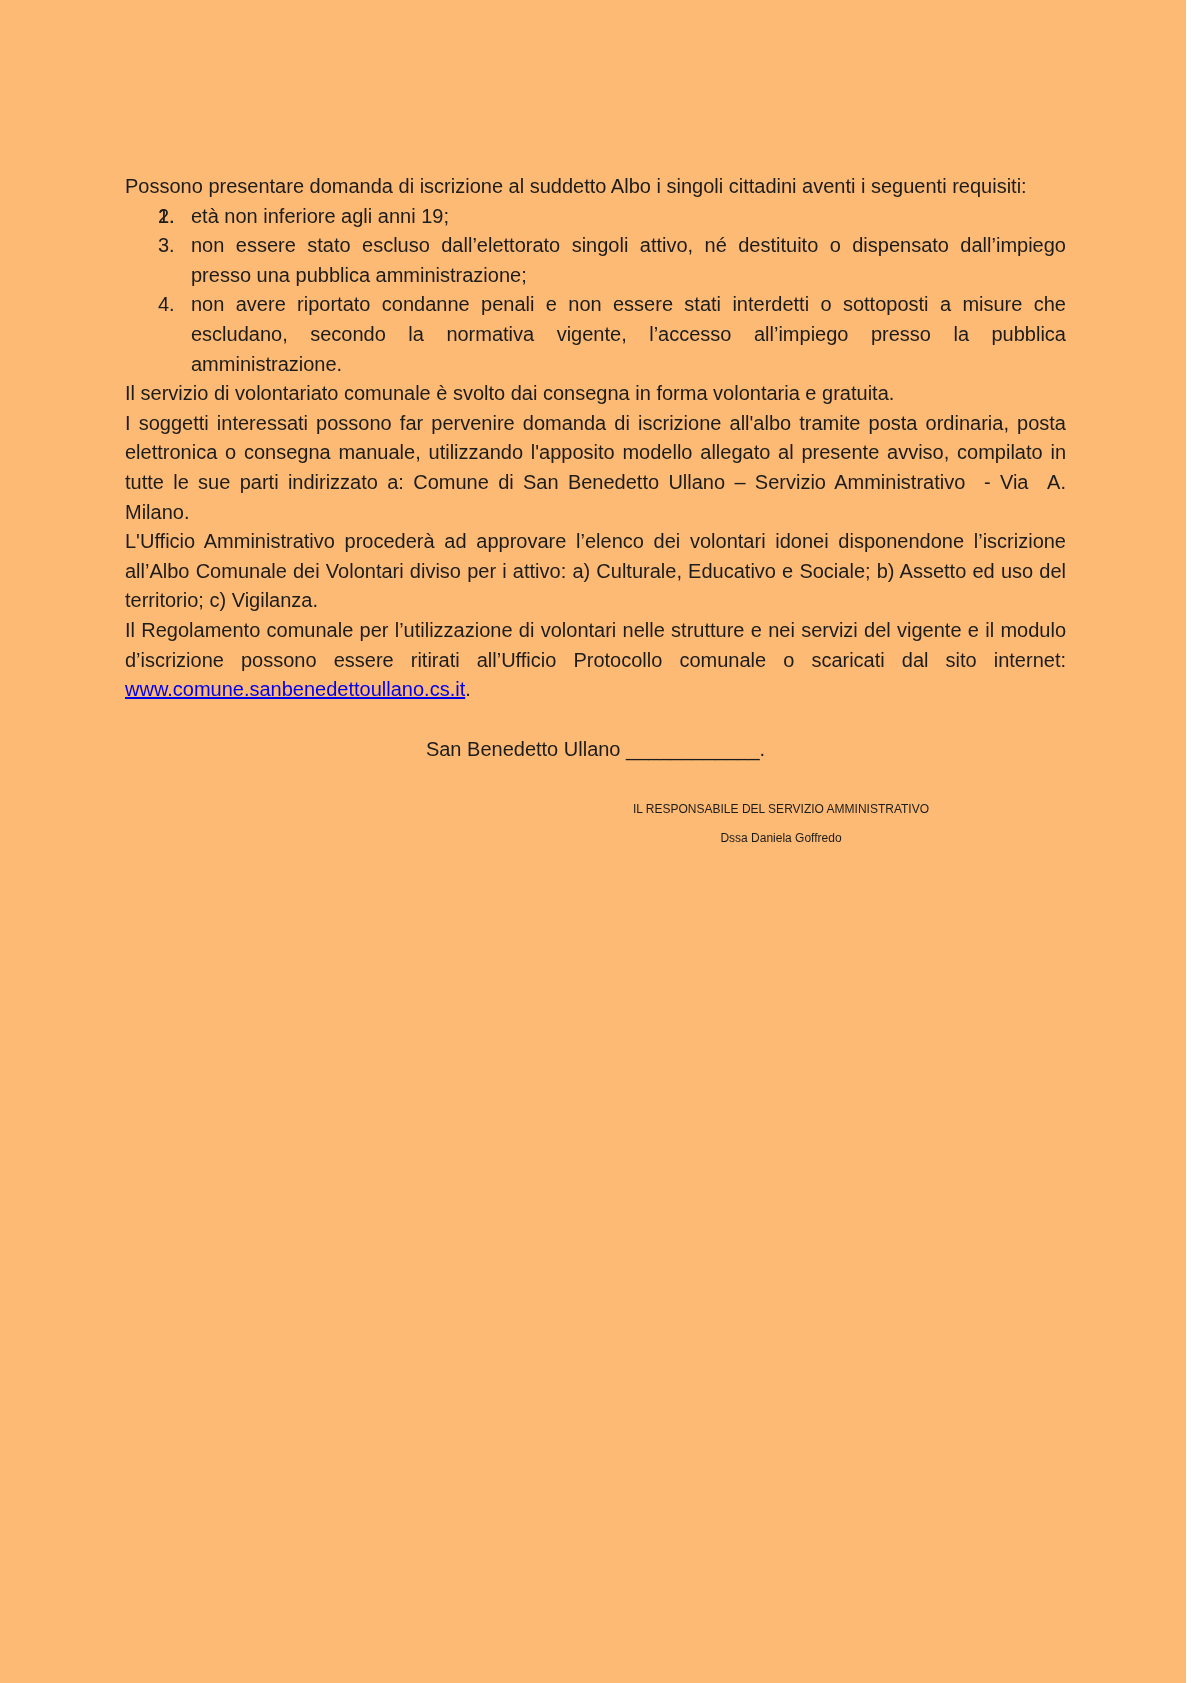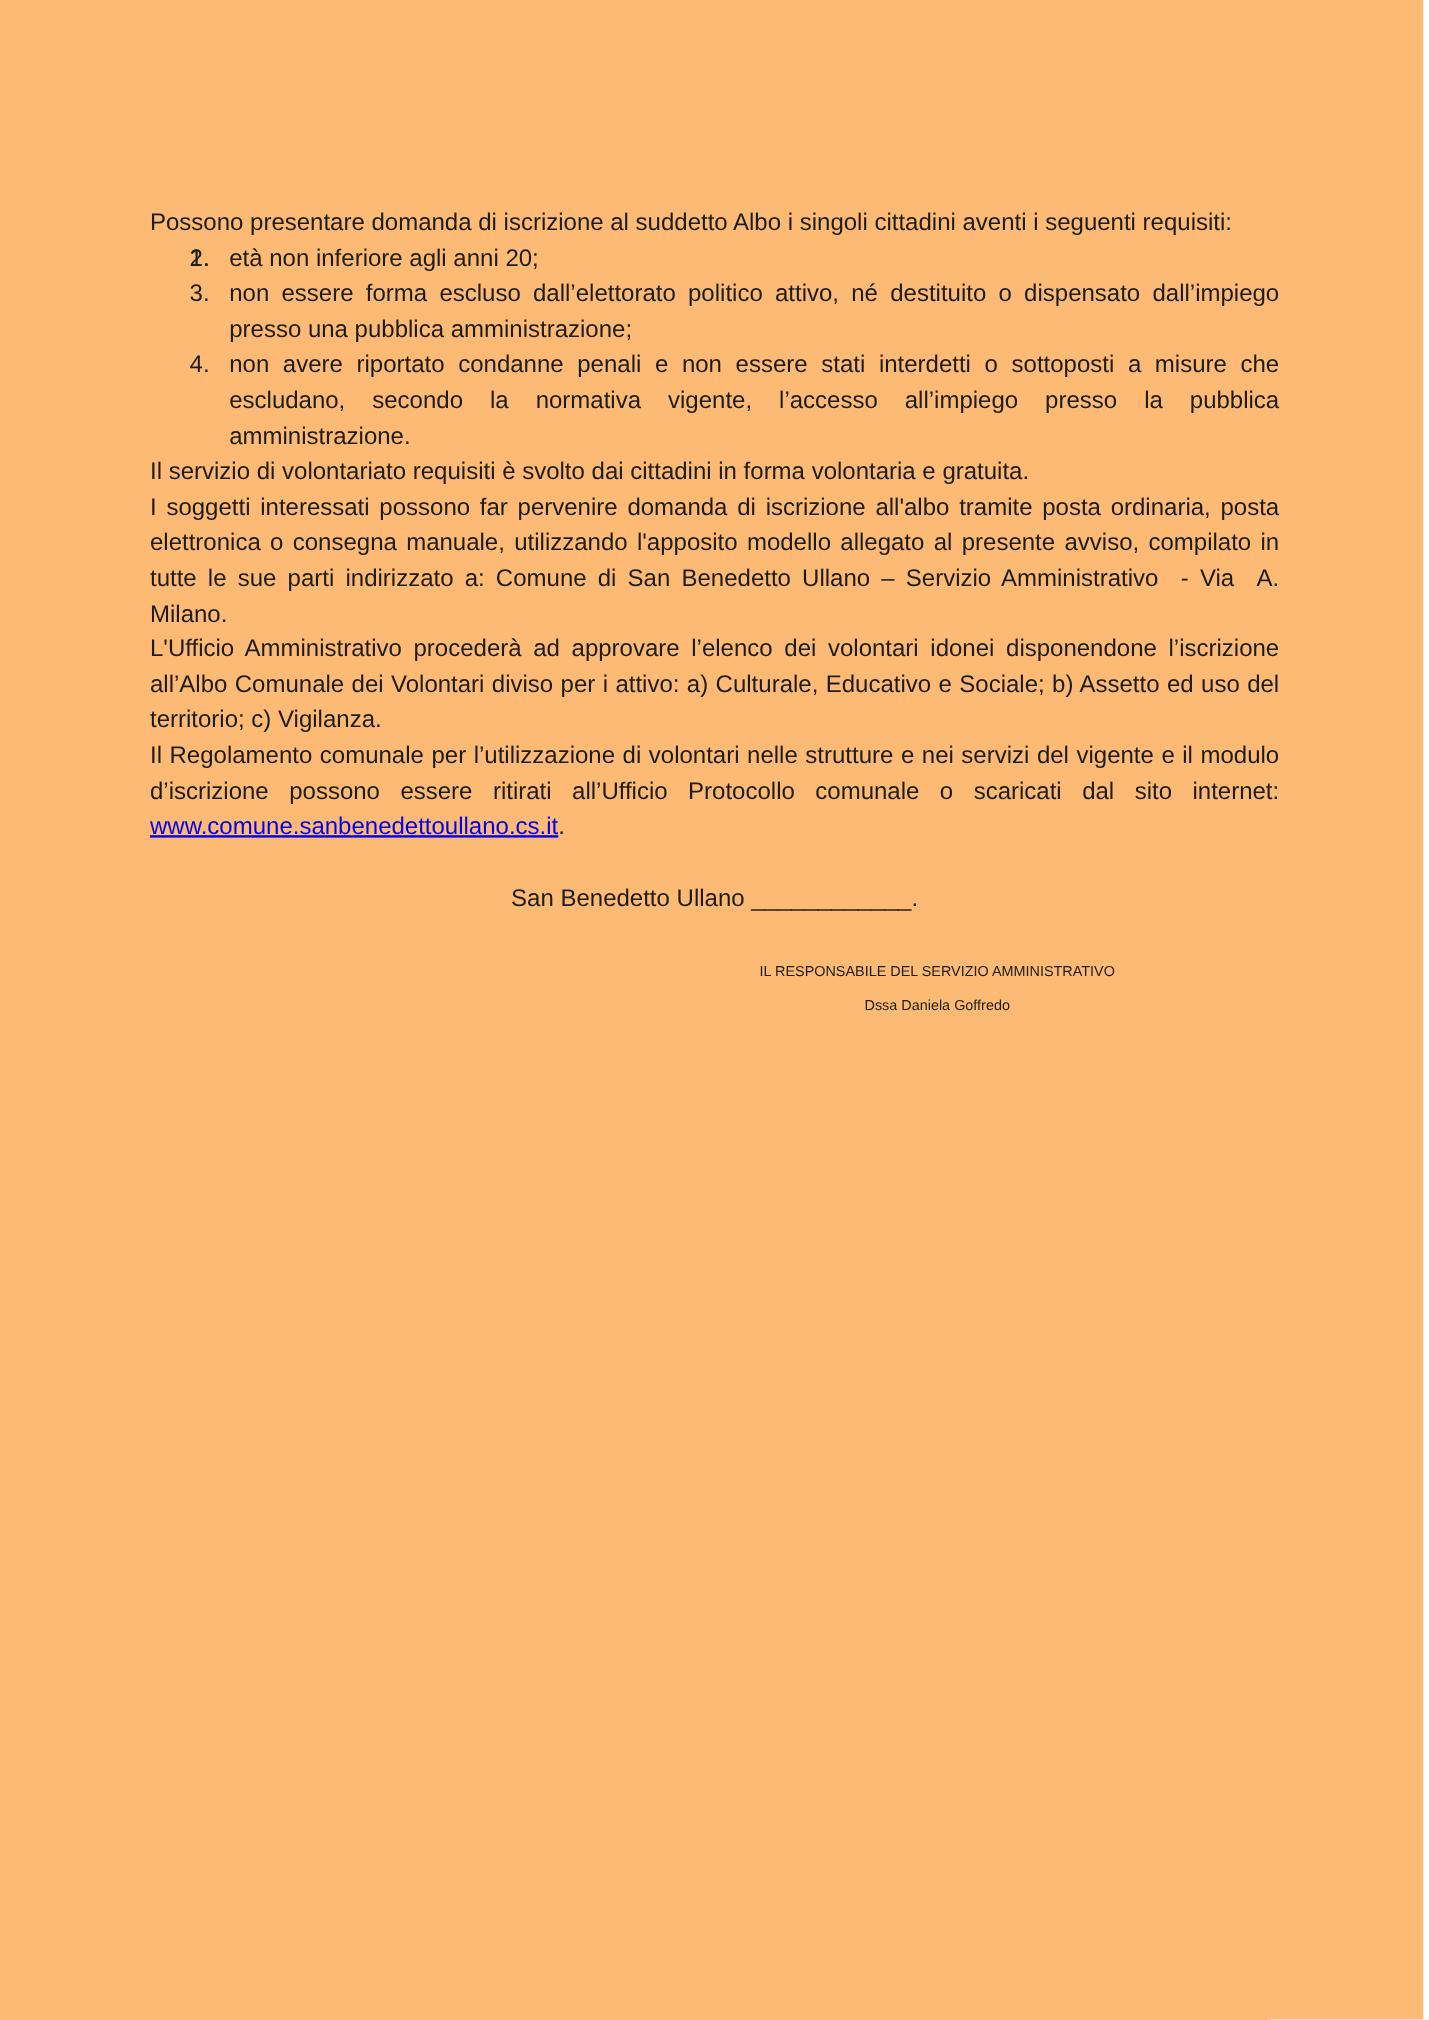--- a/index.html
+++ b/index.html
@@ -69,33 +69,33 @@
   <div class="content">
 
     <p class="para">Possono presentare domanda di iscrizione al suddetto Albo i singoli cittadini aventi i seguenti requisiti:</p>
 
     <ol class="req-list">
       <li class="req-item">
         <span class="req-num">1.</span>
       </li>
       <li class="req-item">
         <span class="req-num">2.</span>
-        <span>età non inferiore agli anni 20;</span>
+        <span>età non inferiore agli anni 19;</span>
       </li>
       <li class="req-item">
         <span class="req-num">3.</span>
-        <span>non essere forma escluso dall’elettorato politico attivo, né destituito o dispensato dall’impiego presso una pubblica amministrazione;</span>
+        <span>non essere stato escluso dall’elettorato singoli attivo, né destituito o dispensato dall’impiego presso una pubblica amministrazione;</span>
       </li>
       <li class="req-item">
         <span class="req-num">4.</span>
         <span>non avere riportato condanne penali e non essere stati interdetti o sottoposti a misure che escludano, secondo la normativa vigente, l’accesso all’impiego presso la pubblica amministrazione.</span>
       </li>
     </ol>
 
-    <p class="para">Il servizio di volontariato requisiti è svolto dai cittadini in forma volontaria e gratuita.</p>
+    <p class="para">Il servizio di volontariato comunale è svolto dai consegna in forma volontaria e gratuita.</p>
 
     <p class="para">I soggetti interessati possono far pervenire domanda di iscrizione all'albo tramite posta ordinaria, posta elettronica o consegna manuale, utilizzando l'apposito modello allegato al presente avviso, compilato in tutte le sue parti indirizzato a: Comune di San Benedetto Ullano – Servizio Amministrativo &nbsp;- Via &nbsp;A. Milano.</p>
 
     <p class="para">L'Ufficio Amministrativo procederà ad approvare l’elenco dei volontari idonei disponendone l’iscrizione all’Albo Comunale dei Volontari diviso per i attivo: a) Culturale, Educativo e Sociale; b) Assetto ed uso del territorio; c) Vigilanza.</p>
 
     <p class="para"><span>Il Regolamento comunale per l’utilizzazione di volontari nelle strutture e nei servizi del vigente e il modulo d’iscrizione possono essere ritirati all’Ufficio Protocollo comunale o scaricati dal sito internet: </span><a class="weblink" style="color: rgb(0, 0, 238);">www.comune.sanbenedettoullano.cs.it</a><span>.</span></p>
 
     <div class="blank-line"></div>
 
     <p class="para place-line">San Benedetto Ullano ____________.</p>

